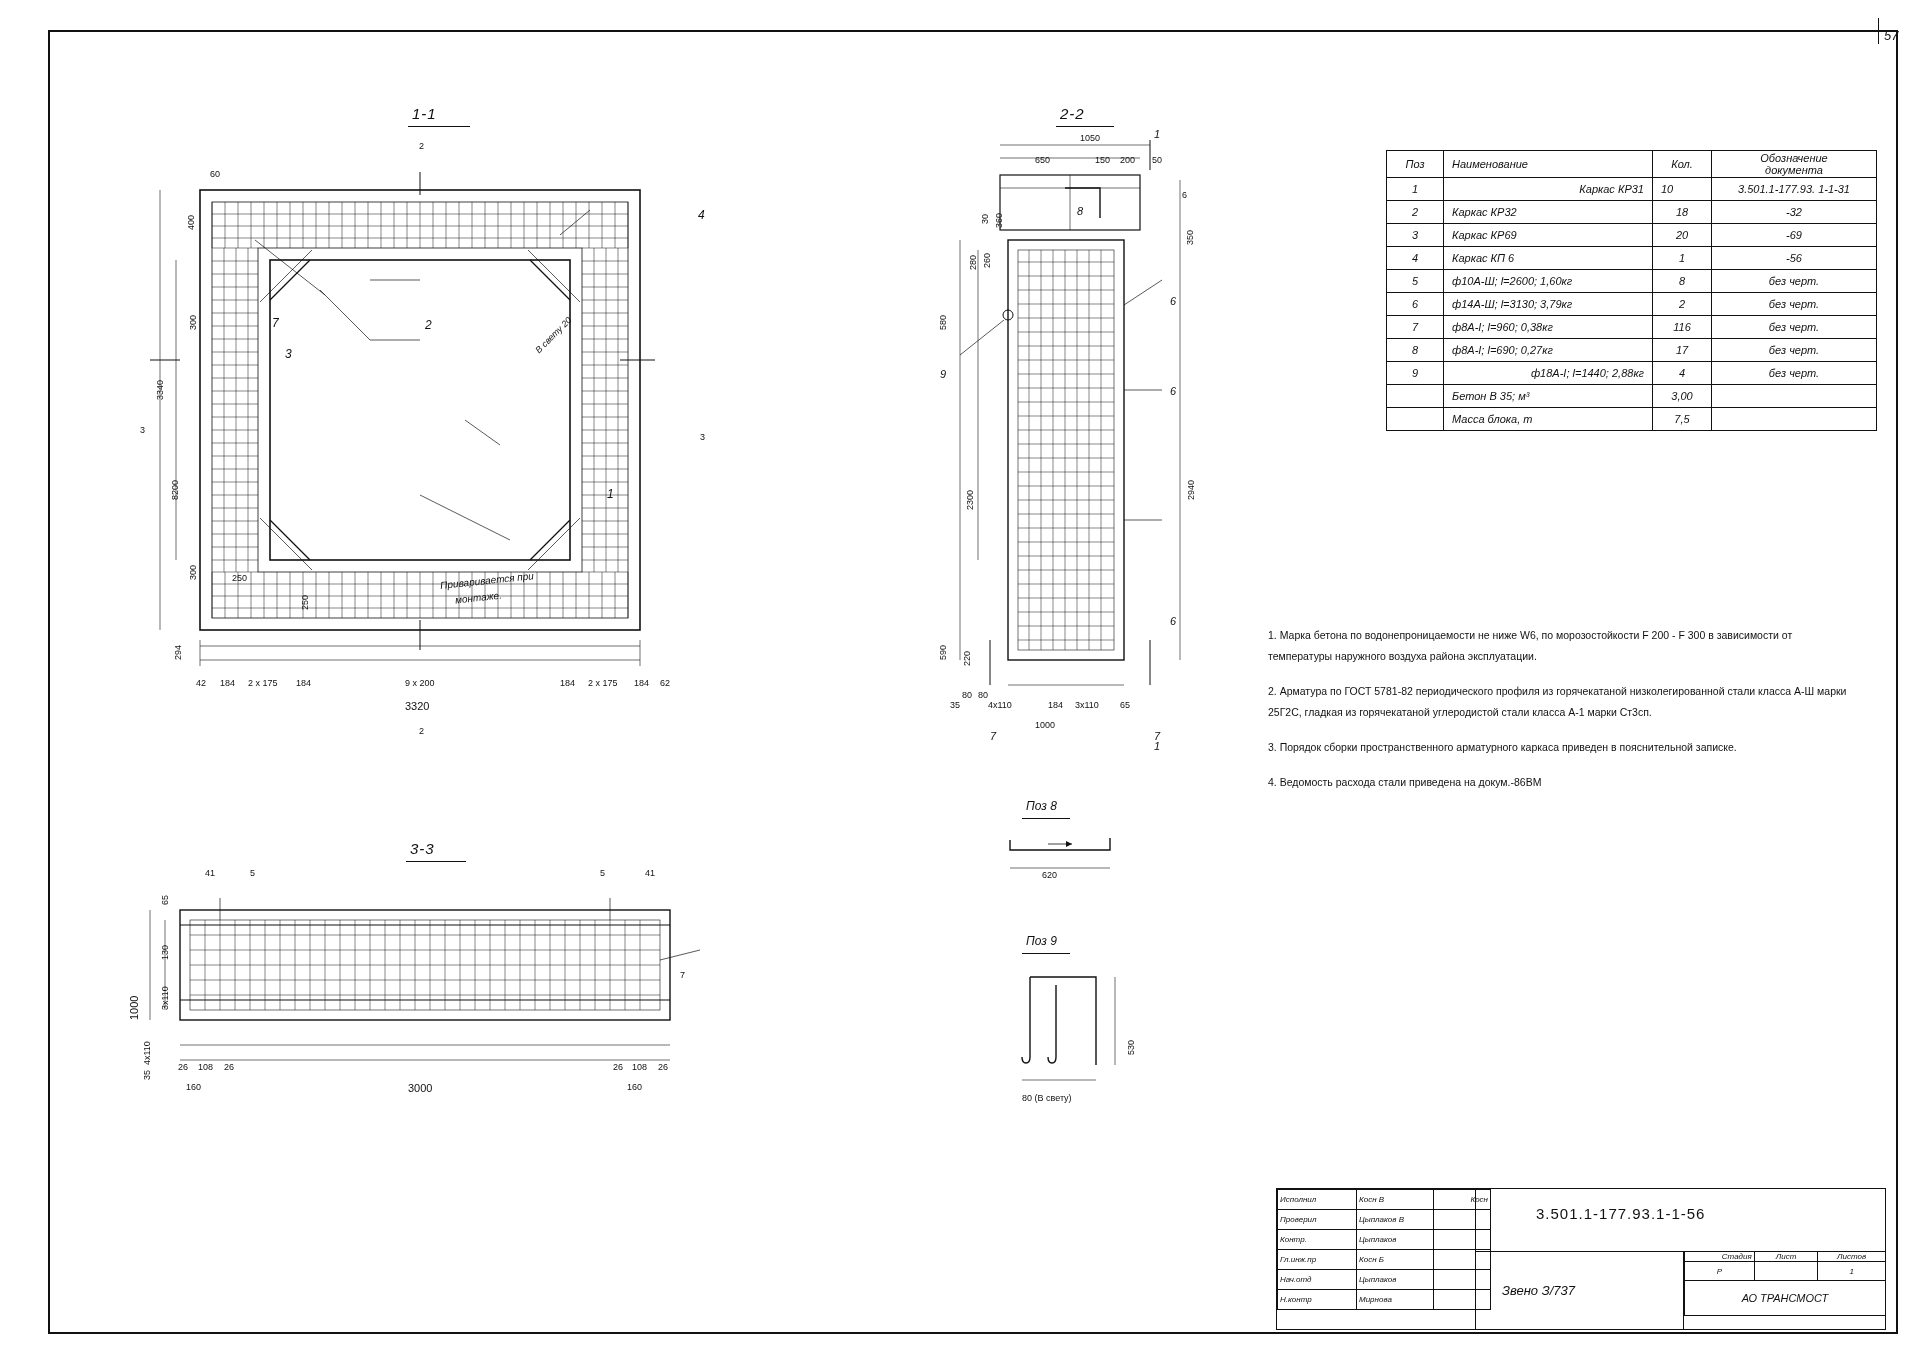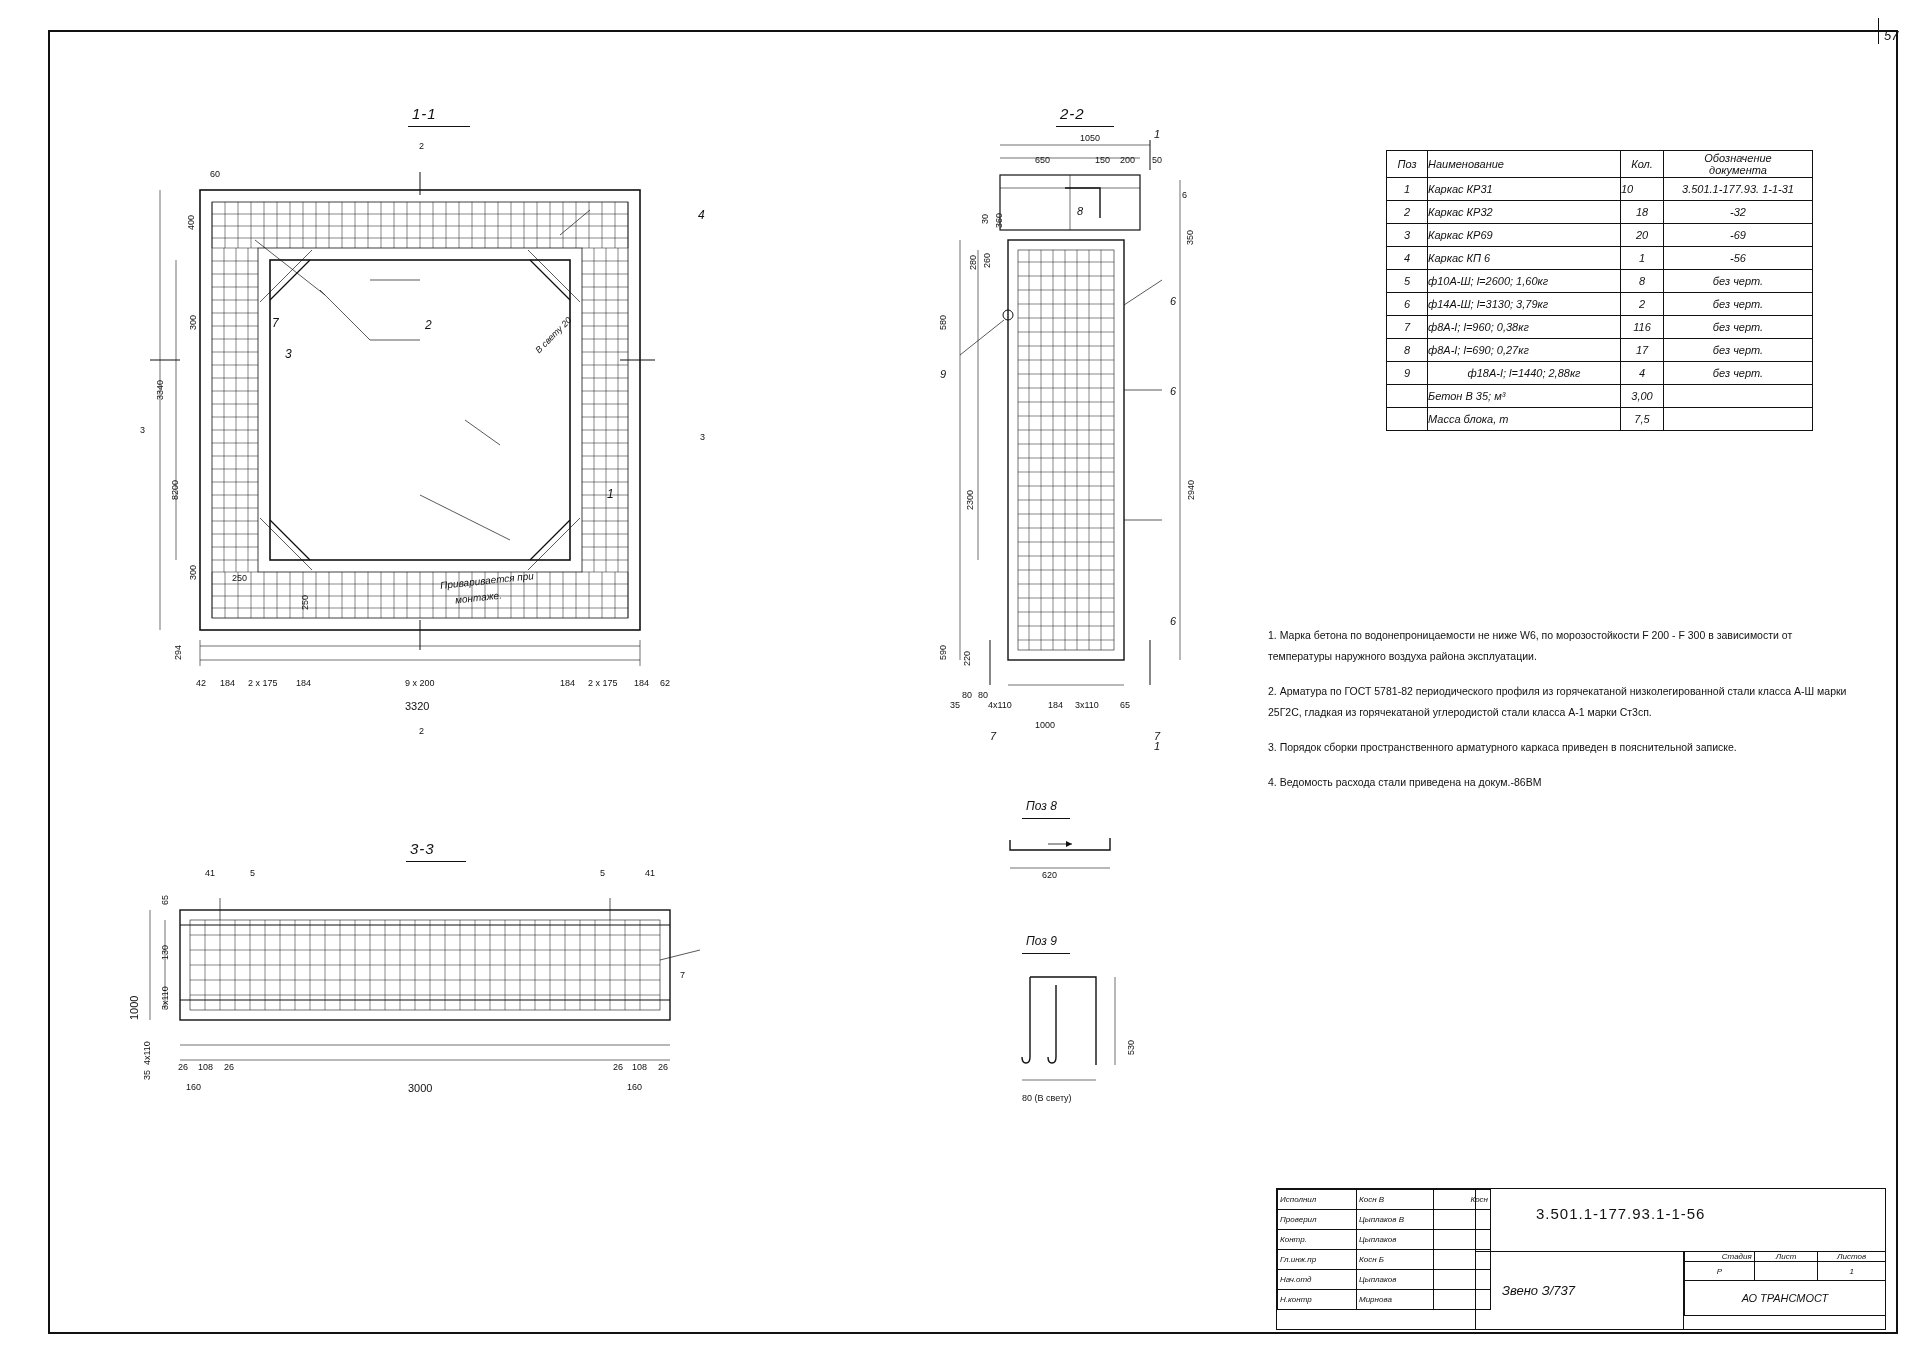--- a/index.html
+++ b/index.html
@@ -8,21 +8,21 @@
   .sheet{position:absolute;left:0;top:0;width:1916px;height:1357px;}
   .frame{position:absolute;border:2px solid #111;}
   .ln{position:absolute;background:#111;}
   .txt{position:absolute;white-space:pre;font-size:11px;line-height:1.15;}
   .lbl{position:absolute;white-space:pre;font-size:10px;}
   .ital{font-style:italic;}
   .title{font-size:15px;font-style:italic;letter-spacing:1px;}
   .dim{font-size:9px;}
   .vert{transform:rotate(-90deg);transform-origin:0 0;}
   table{border-collapse:collapse;}
-  .spec td,.spec th{border:1px solid #111;font-size:11px;padding:1px 0;
+  .spec td,.spec th{border:1px solid #111;font-size:11px;padding:1px 8px;
         font-style:italic;white-space:nowrap;height:20px;}
   .spec th{font-weight:normal;text-align:center;}
   .stamp td{border:1px solid #111;font-size:8px;padding:0 2px;font-style:italic;white-space:nowrap;}
   .notes{position:absolute;font-size:10.5px;line-height:2.0;}
   .notes p{margin:0 0 14px 0;}
   .corner{position:absolute;font-size:13px;font-style:italic;}
   svg{display:block;}
 </style>
 </head>
 <body>
@@ -467,21 +467,21 @@
         <th style="width:42px;">Кол.</th>
         <th style="width:148px;">
           <span>Обозначение</span><br>
           <span>документа</span>
         </th>
       </tr>
     </thead>
     <tbody id="spec-body">
         <tr>
           <td style="text-align: center;">1</td>
-          <td style="text-align: left;">Каркас КР31</td>
+          <td style="text-align: right;">Каркас КР31</td>
           <td style="">10</td>
           <td style="text-align: center;">3.501.1-177.93. 1-1-31</td>
         </tr>
         <tr>
           <td style="text-align: center;">2</td>
           <td style="text-align: left;">Каркас КР32</td>
           <td style="text-align: center;">18</td>
           <td style="text-align: center;">-32</td>
         </tr>
         <tr>
@@ -515,21 +515,21 @@
           <td style="text-align: center;">без черт.</td>
         </tr>
         <tr>
           <td style="text-align: center;">8</td>
           <td style="text-align: left;">ф8А-I; Ɩ=690;  0,27кг</td>
           <td style="text-align: center;">17</td>
           <td style="text-align: center;">без черт.</td>
         </tr>
         <tr>
           <td style="text-align: center;">9</td>
-          <td style="text-align: center;">ф18А-I; Ɩ=1440; 2,88кг</td>
+          <td style="text-align: right;">ф18А-I; Ɩ=1440; 2,88кг</td>
           <td style="text-align: center;">4</td>
           <td style="text-align: center;">без черт.</td>
         </tr>
         <tr>
           <td style="text-align: center;"></td>
           <td style="text-align: left;">Бетон В 35; м³</td>
           <td style="text-align: center;">3,00</td>
           <td style="text-align: center;"></td>
         </tr>
         <tr>

